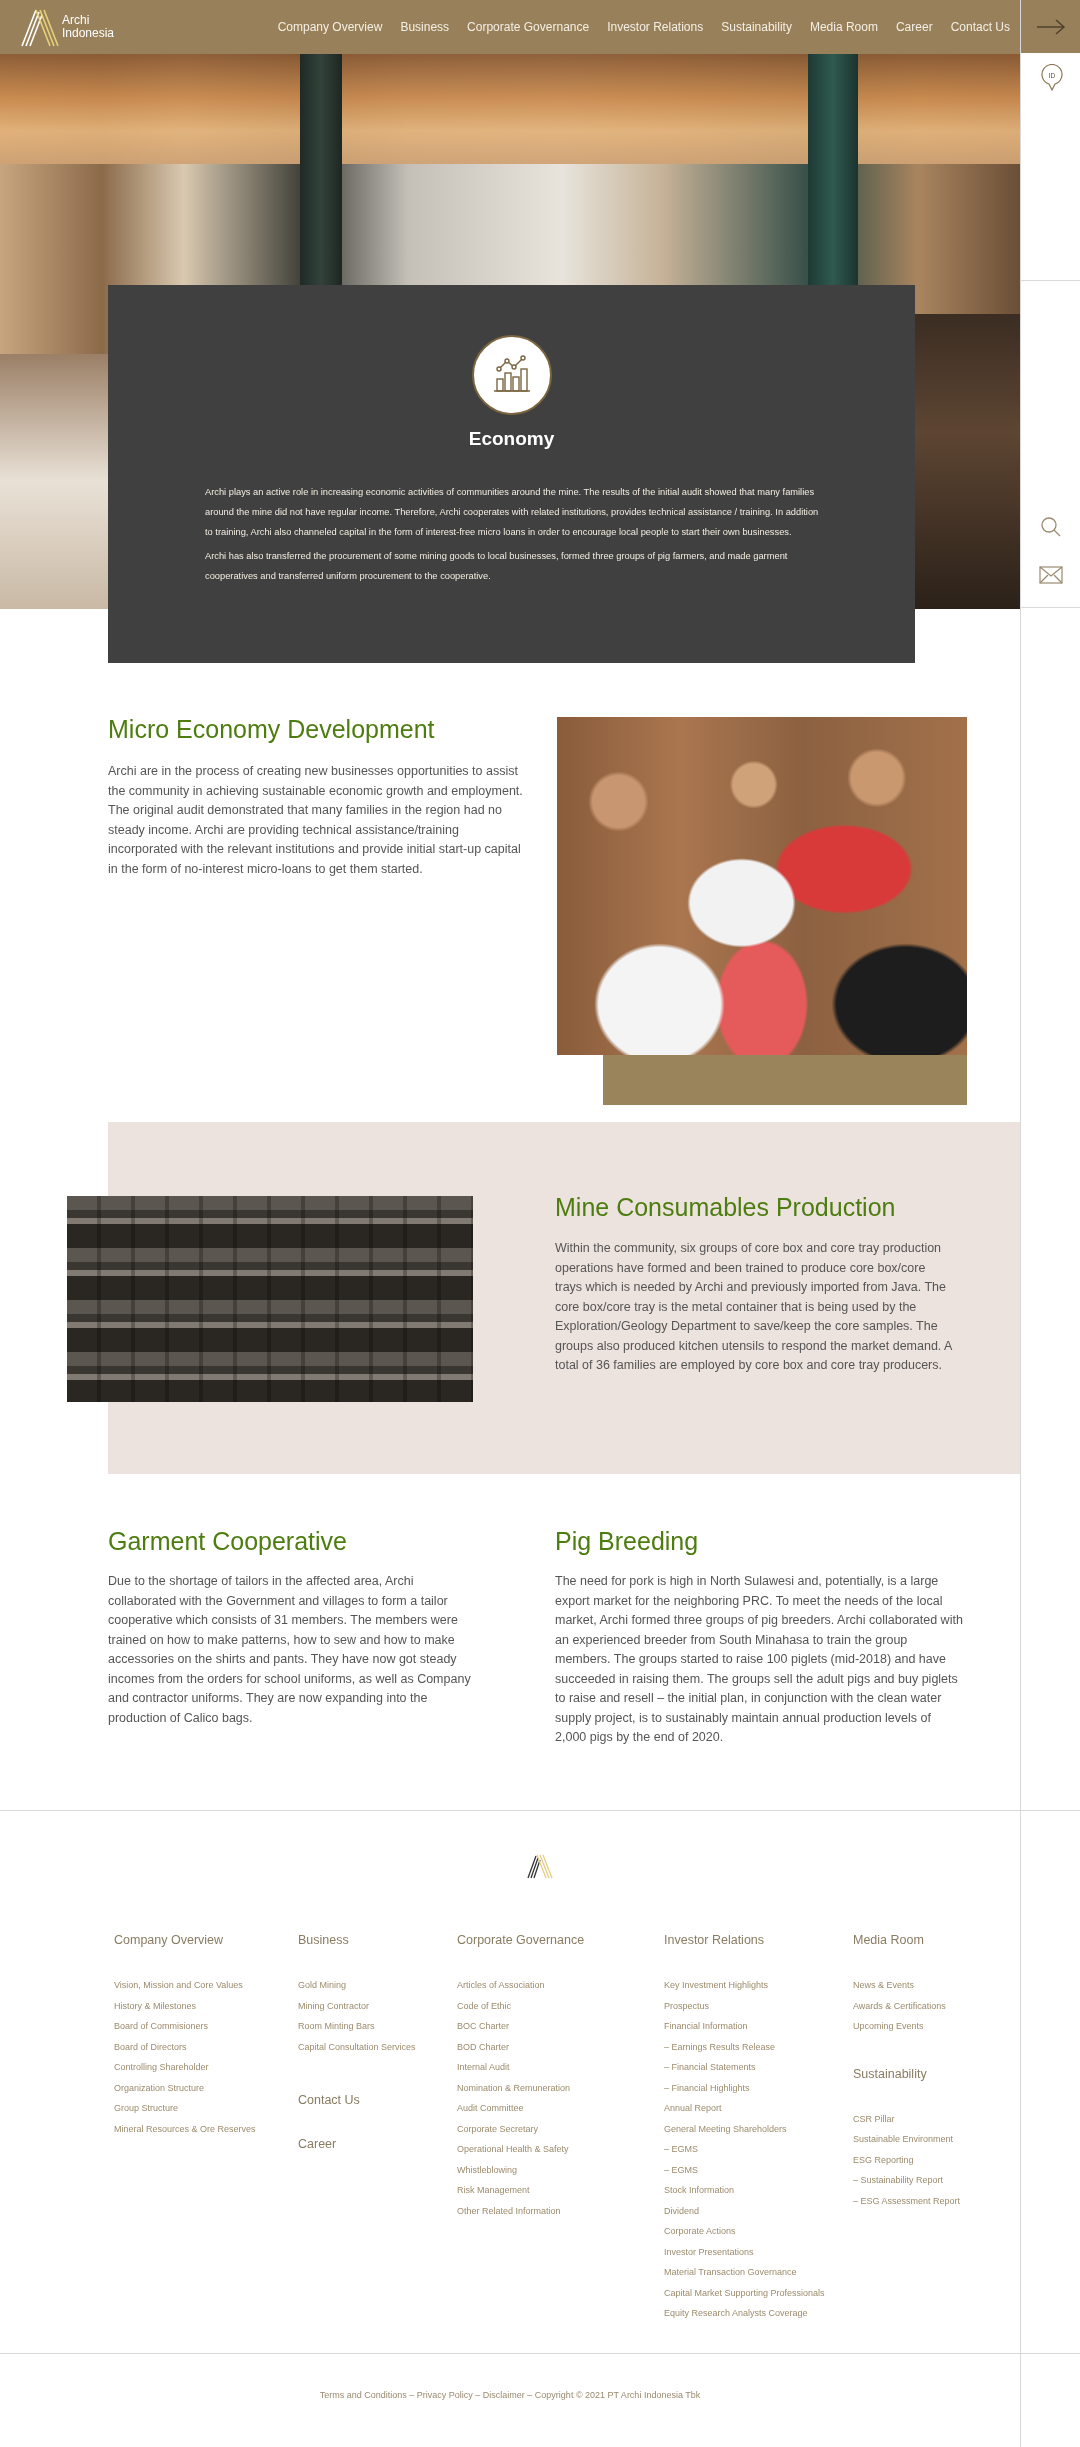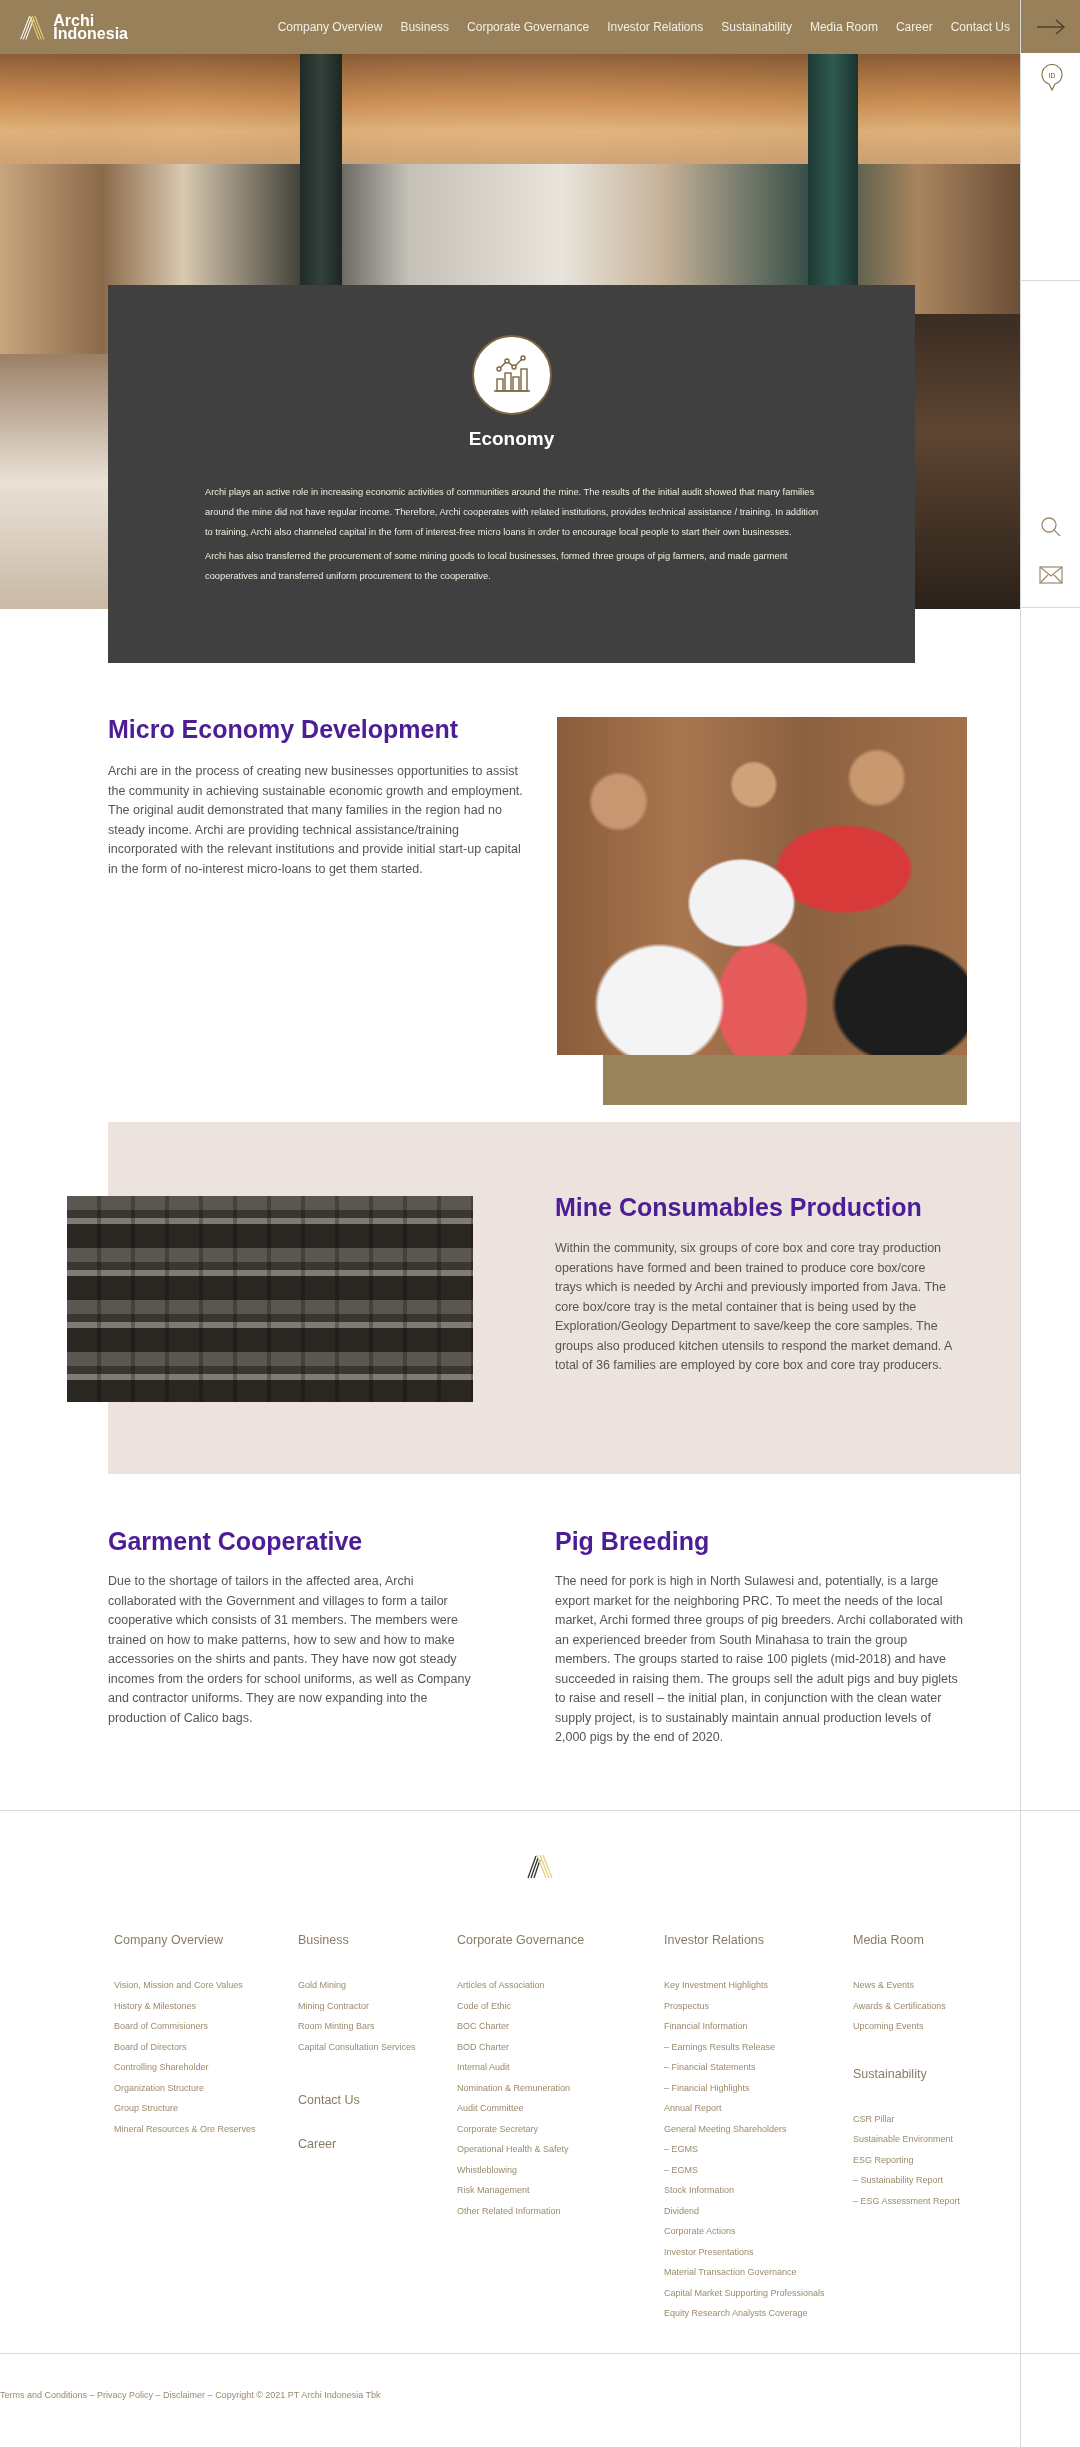--- a/index.html
+++ b/index.html
@@ -2,21 +2,21 @@
 <html><head>
 <meta charset="utf-8">
 <style>
 *{box-sizing:border-box;margin:0;padding:0}
 html,body{width:1080px;height:2447px;overflow:hidden;background:#fff;font-family:"Liberation Sans",sans-serif;color:#555}
 .page{position:relative;width:1080px;height:2447px}
 
 .header{position:absolute;left:0;top:0;width:1020px;height:54px;background:#98815a;z-index:5}
 .logo{position:absolute;left:18px;top:6px;width:110px;height:42px;display:flex;align-items:center}
 .logo svg{width:42px;height:42px}
-.logo-text{color:#fff;font-weight:bold;font-size:16px;line-height:13px;margin-left:8px}
+.logo-text{color:#fff;font-weight:normal;font-size:12px;line-height:13px;margin-left:2px}
 .nav{position:absolute;right:10px;top:0;height:54px;display:flex;align-items:center}
 .nav a{color:#f4efe4;font-size:12px;margin-left:18px;text-decoration:none;white-space:nowrap}
 .nav a:first-child{margin-left:0}
 
 .rail{position:absolute;left:1020px;top:0;width:60px;height:2447px;border-left:1px solid #d9d9d9;background:#fff;z-index:6}
 .rail-arrow{position:absolute;left:0;top:0;width:60px;height:54px;background:#98815a;display:flex;align-items:center;justify-content:center;border-bottom:1px solid #fff}
 .rail-lang{position:absolute;left:20px;top:64px;width:22px;height:28px}
 .rail-search{position:absolute;left:19px;top:516px;width:22px;height:22px}
 .rail-mail{position:absolute;left:18px;top:566px;width:24px;height:18px}
 .rail-div{position:absolute;left:0;width:60px;height:1px;background:#d9d9d9}
@@ -30,21 +30,21 @@
 .hero .pole2{position:absolute;left:808px;top:0;width:50px;height:240px;background:linear-gradient(90deg,#1d3a34,#2f5a51,#1b332e)}
 .hero .stall{position:absolute;left:0;top:300px;width:110px;height:255px;background:linear-gradient(180deg,#9b7f66,#e9e1d6 50%,#c9b9a5)}
 .hero .stall2{position:absolute;left:915px;top:260px;width:105px;height:295px;background:linear-gradient(180deg,#3b2d22,#5d4532 40%,#2b2119)}
 
 .econ{position:absolute;left:108px;top:285px;width:807px;height:378px;background:#404040;z-index:3}
 .econ-icon{position:absolute;left:364px;top:50px;width:80px;height:80px;border-radius:50%;background:#fff;border:2px solid #7a6540;display:flex;align-items:center;justify-content:center}
 .econ-title{position:absolute;left:0;top:143px;width:807px;text-align:center;color:#fff;font-size:19px}
 .econ-text{position:absolute;left:97px;top:197px;width:620px;color:#f3ede0;font-size:9.3px;line-height:20px}
 .econ-text p{margin-bottom:4px}
 
-.h2{color:#4c1d95;font-size:25px;font-weight:bold}
+.h2{color:#4d7c0f;font-size:25px;font-weight:normal}
 .body{color:#555;font-size:12.5px;line-height:19.5px}
 .micro-title{position:absolute;left:108px;top:715px;width:420px}
 .micro-text{position:absolute;left:108px;top:762px;width:420px}
 .micro-photo{position:absolute;left:557px;top:717px;width:410px;height:338px;z-index:2;
 background:
 radial-gradient(circle at 15% 25%,#c89670 0 6%,transparent 7%),
 radial-gradient(circle at 48% 20%,#d0a27a 0 6%,transparent 7%),
 radial-gradient(circle at 78% 18%,#c9986f 0 6%,transparent 7%),
 radial-gradient(ellipse at 45% 55%,#f2f2f2 0 16%,transparent 17%),
 radial-gradient(ellipse at 70% 45%,#d83a3a 0 16%,transparent 17%),
@@ -65,21 +65,21 @@
 .garment-text{position:absolute;left:108px;top:1572px;width:370px}
 .pig-title{position:absolute;left:555px;top:1527px;width:420px}
 .pig-text{position:absolute;left:555px;top:1572px;width:410px}
 .sep1{position:absolute;left:0;top:1810px;width:1080px;height:1px;background:#d9d9d9;z-index:7}
 .sep2{position:absolute;left:0;top:2353px;width:1080px;height:1px;background:#d9d9d9;z-index:7}
 .footer-logo{position:absolute;left:522px;top:1850px;width:34px;height:30px}
 .fcol{position:absolute;top:1933px}
 .fhead{color:#8a7c62;font-size:12.5px;display:block;margin-bottom:28px;text-decoration:none}
 .fhead2{color:#8a7c62;font-size:12.5px;display:block;text-decoration:none}
 .flink{display:block;color:#9c8b6c;font-size:9px;line-height:20.5px;text-decoration:none;white-space:nowrap}
-.copyright{position:absolute;left:0;top:2390px;width:1020px;font-size:9px;color:#9a8a70}
+.copyright{position:absolute;left:0;top:2390px;width:1020px;text-align:center;font-size:9px;color:#9a8a70}
 .copyright a{color:#9a8a70;text-decoration:none}
 </style>
 </head>
 <body>
 
 <div class="page">
 
   <header class="header">
     <a class="logo">
       <svg viewBox="0 0 42 42">

